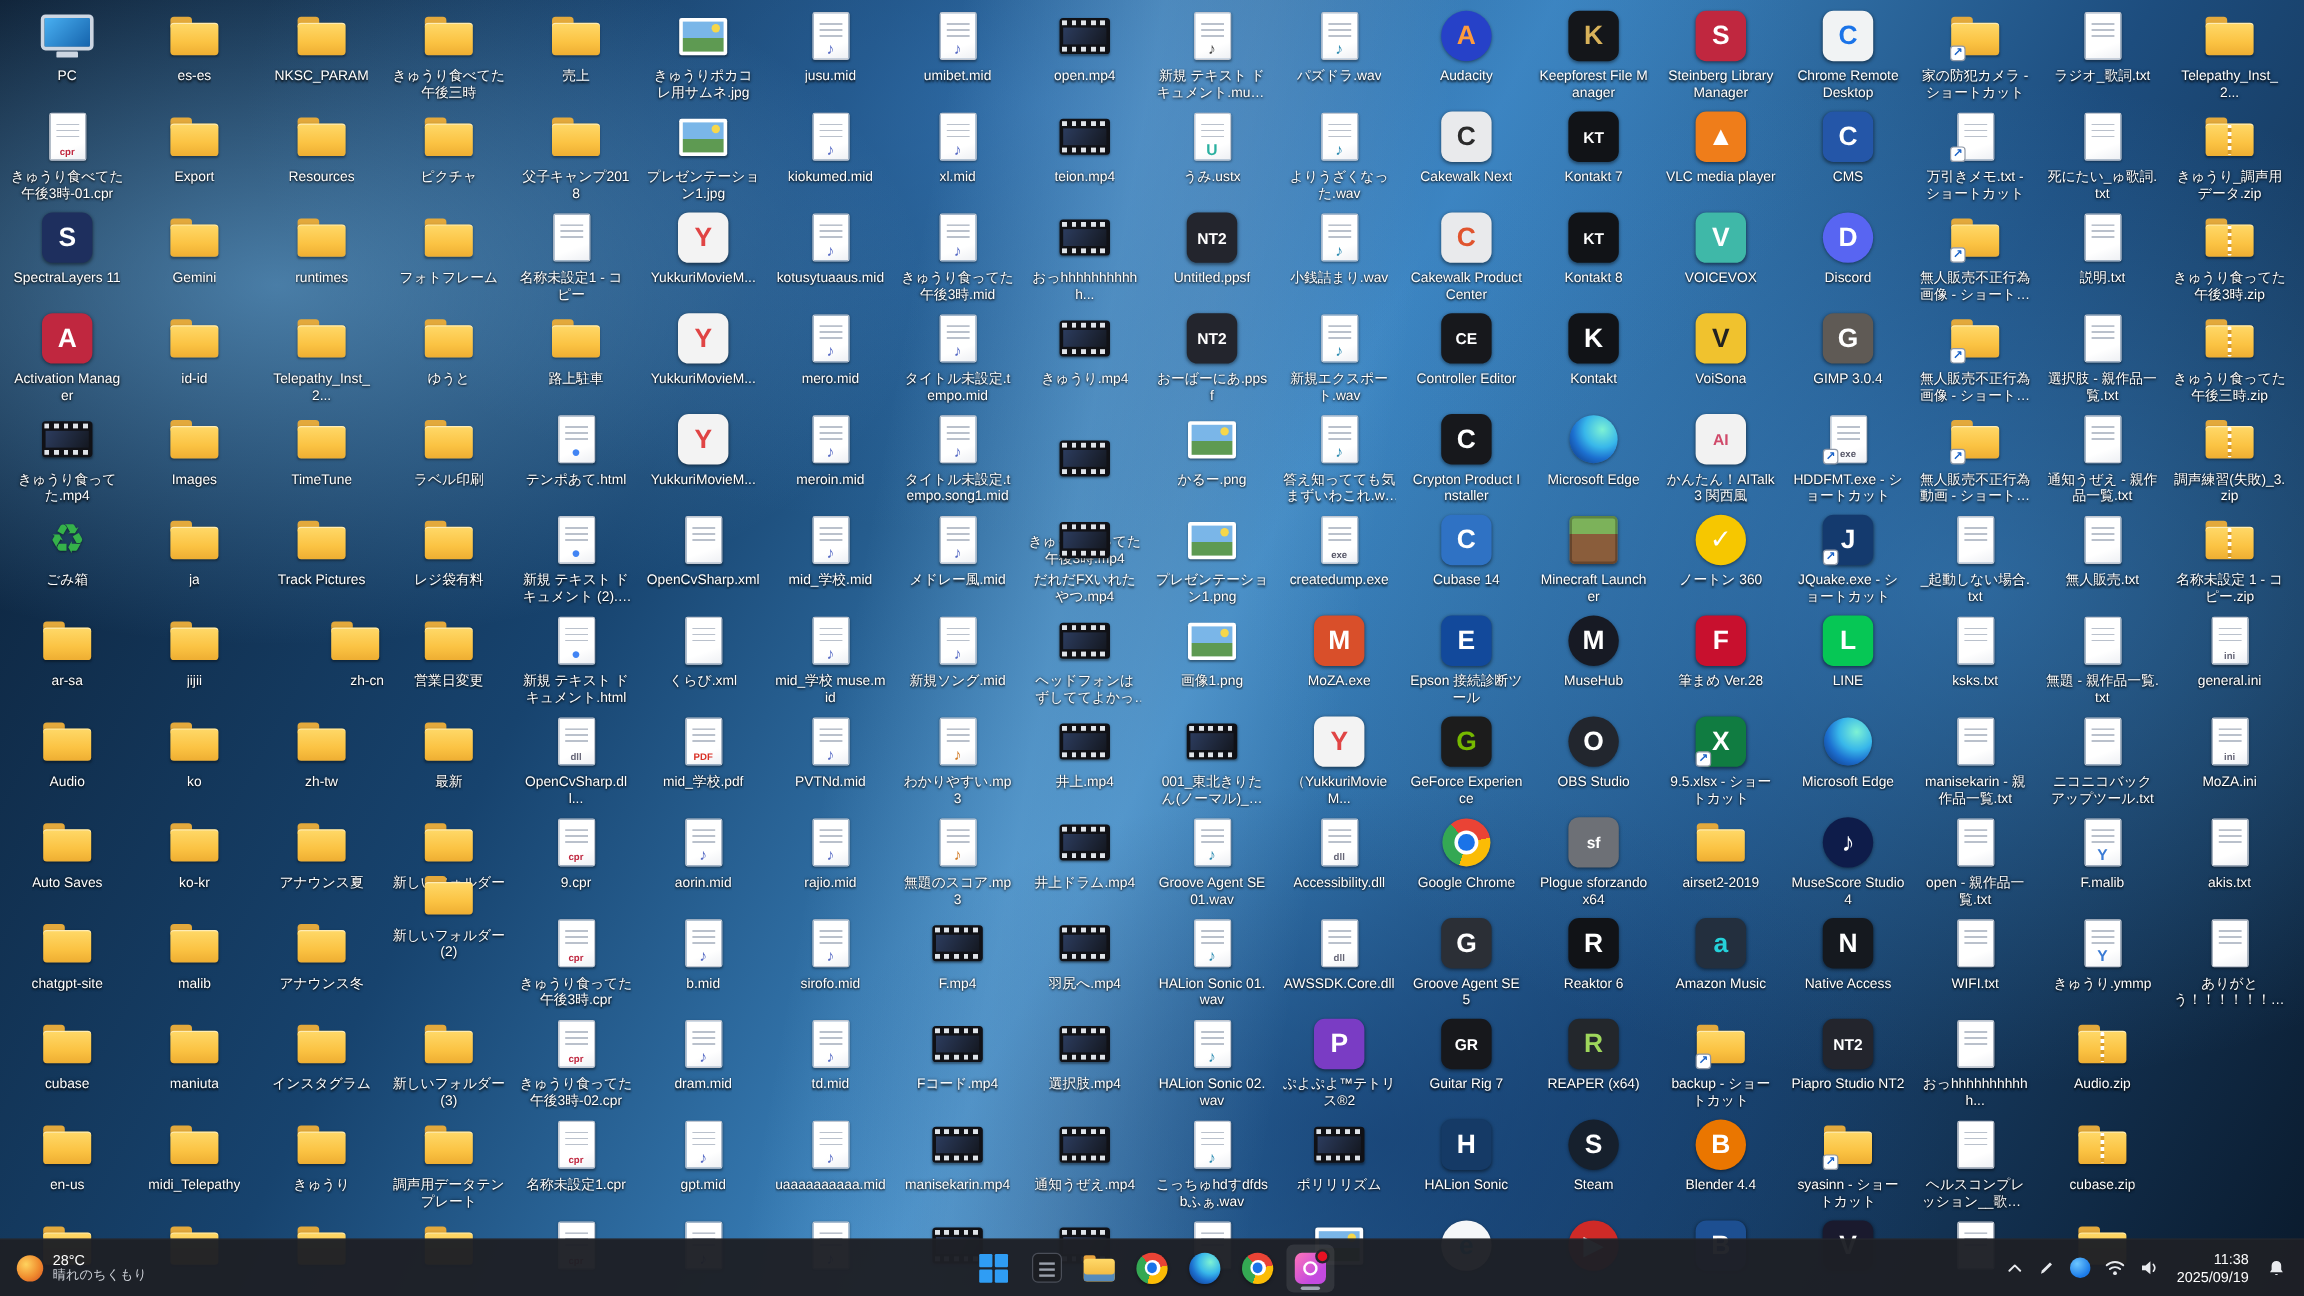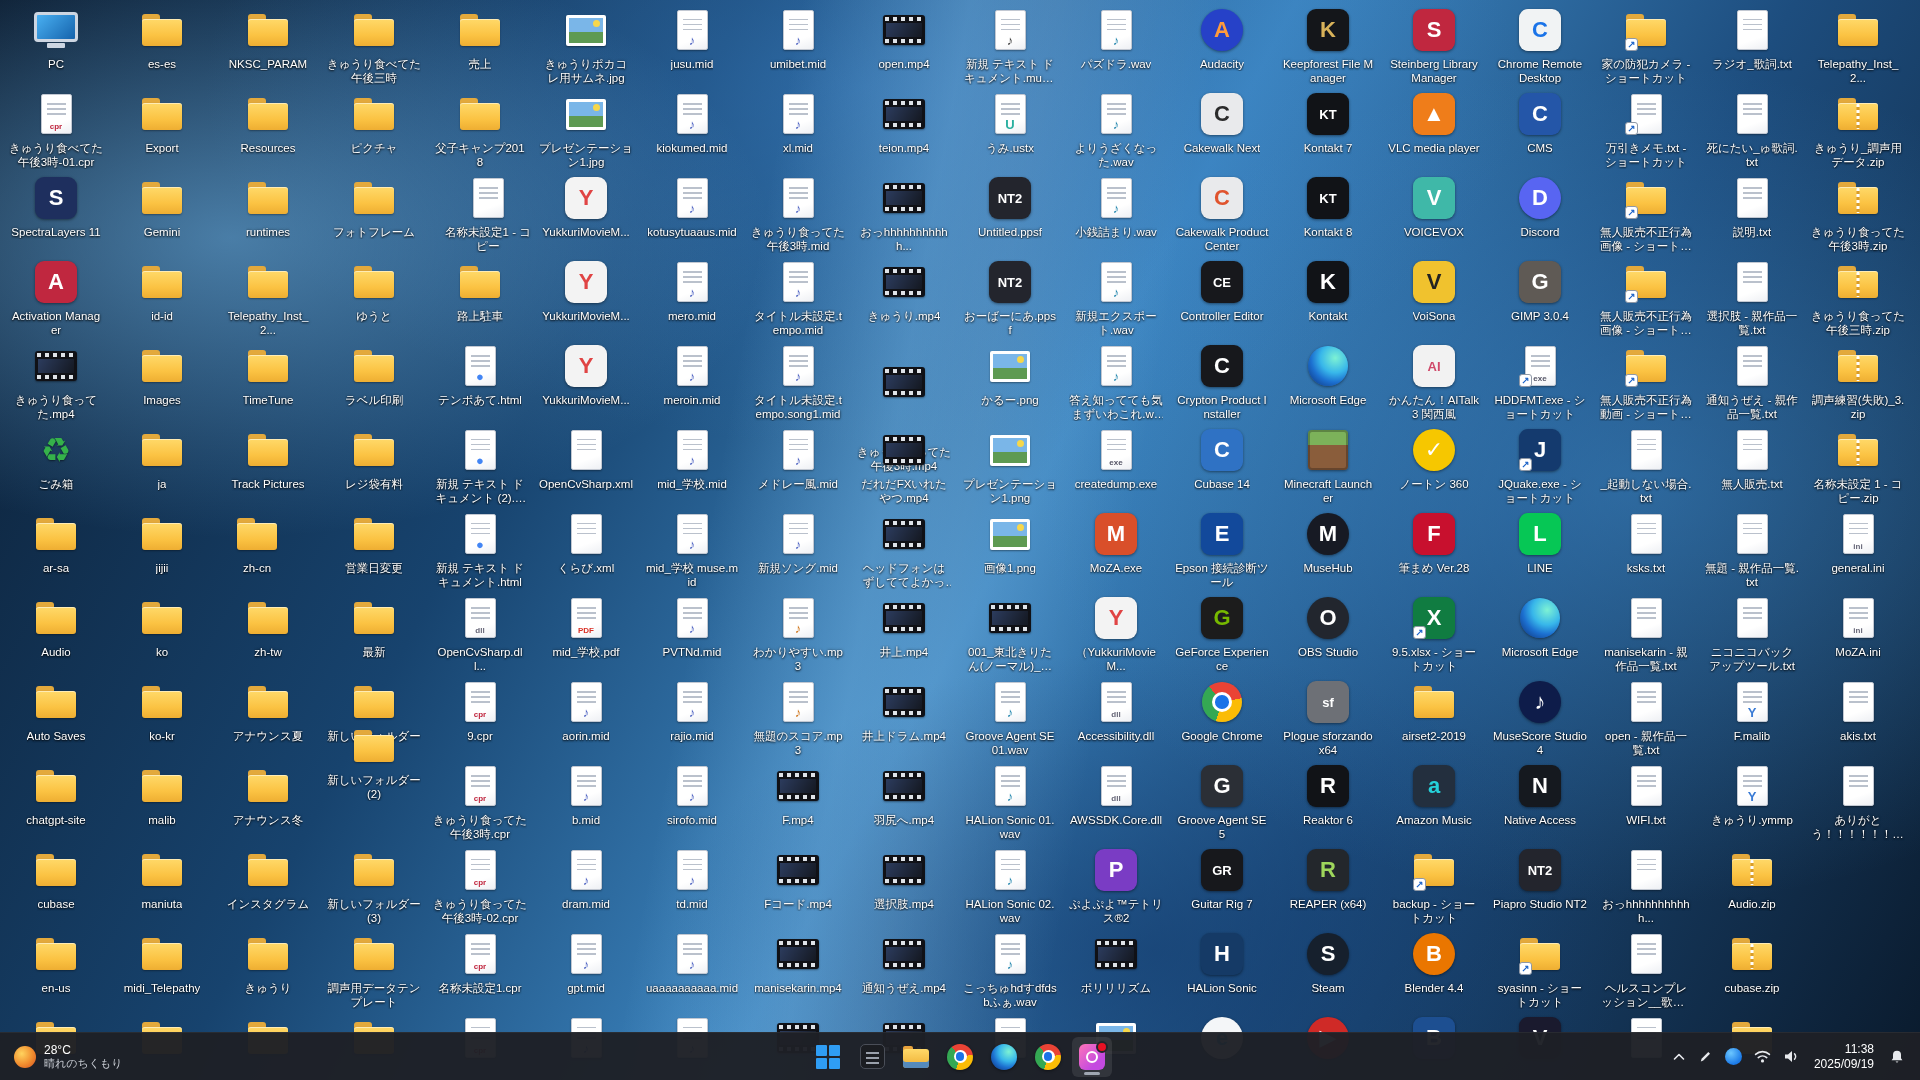--- a/index.html
+++ b/index.html
@@ -311,21 +311,21 @@
       </div>
       <div class="lbl">TimeTune</div>
     </div>
     <div class="cell" style="left: 220px; top: 424px;">
       <div class="g">
         <span class="fo-tab"></span>
         <span class="fo-body"></span>
       </div>
       <div class="lbl">Track Pictures</div>
     </div>
-    <div class="cell" style="left: 209px; top: 508px;">
+    <div class="cell" style="left: 224px; top: 508px; align-items: flex-end;">
       <div class="g">
         <span class="fo-tab"></span>
         <span class="fo-body"></span>
       </div>
       <div class="lbl">zh-cn</div>
     </div>
     <div class="cell" style="left: 220px; top: 592px;">
       <div class="g">
         <span class="fo-tab"></span>
         <span class="fo-body"></span>
@@ -465,21 +465,21 @@
       </div>
       <div class="lbl">売上</div>
     </div>
     <div class="cell" style="left: 432px; top: 88px;">
       <div class="g">
         <span class="fo-tab"></span>
         <span class="fo-body"></span>
       </div>
       <div class="lbl">父子キャンプ2018</div>
     </div>
-    <div class="cell" style="left: 440px; top: 172px;">
+    <div class="cell" style="left: 428px; top: 172px;">
       <div class="g">
         <span class="pg">
           <span class="pg-lines"></span>
         </span>
       </div>
       <div class="lbl">名称未設定1 - コピー</div>
     </div>
     <div class="cell" style="left: 432px; top: 256px;">
       <div class="g">
         <span class="fo-tab"></span>

